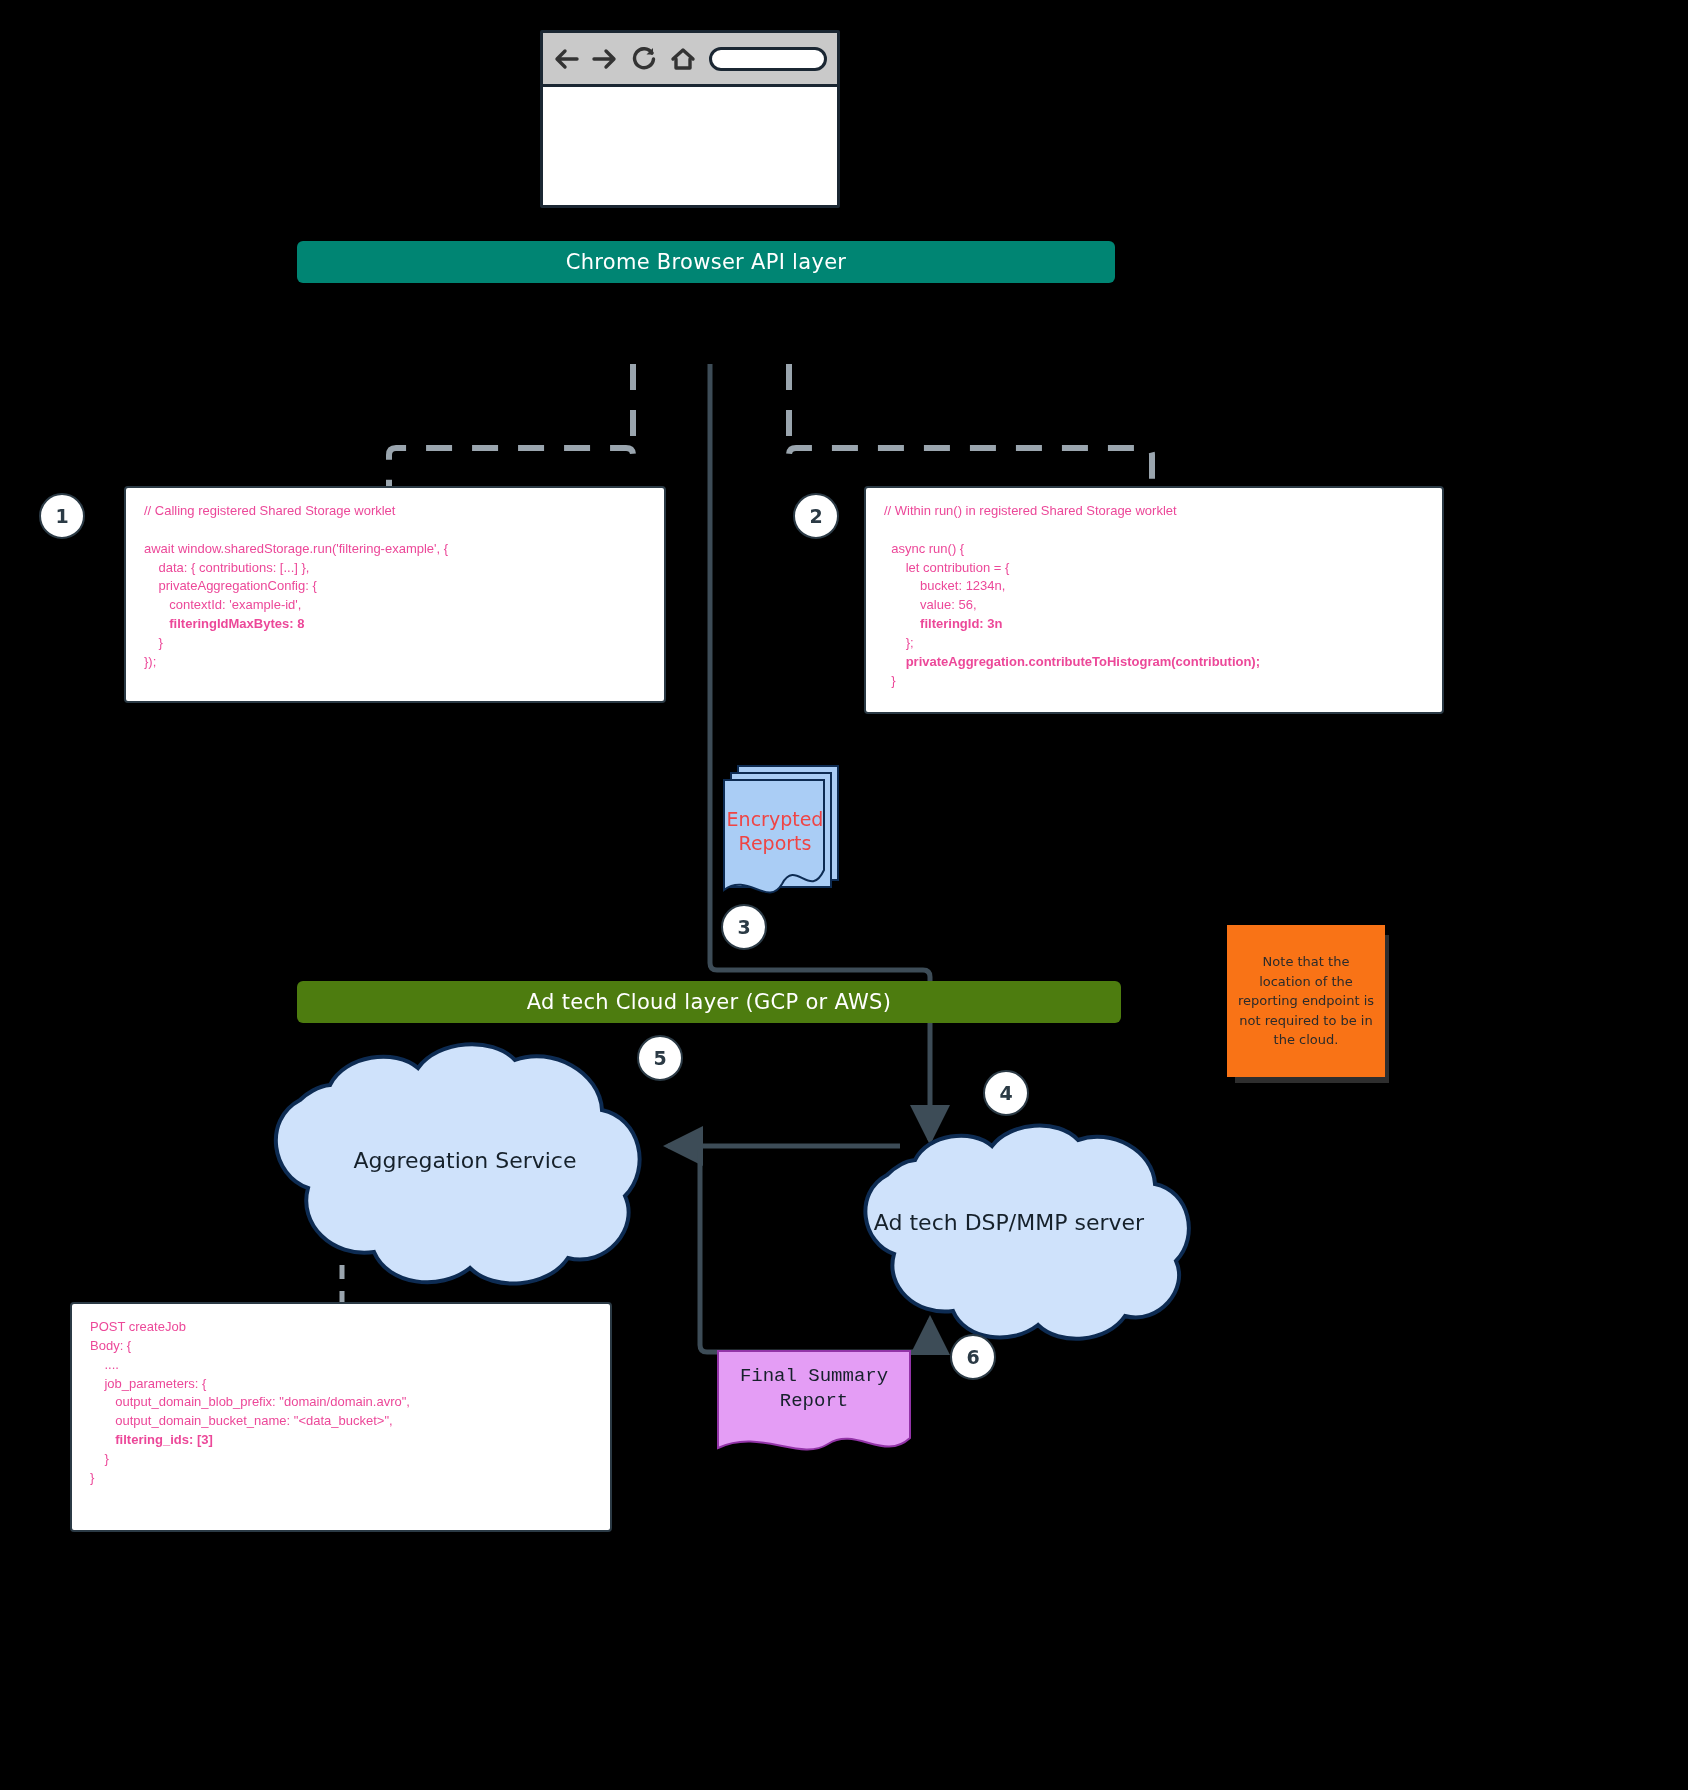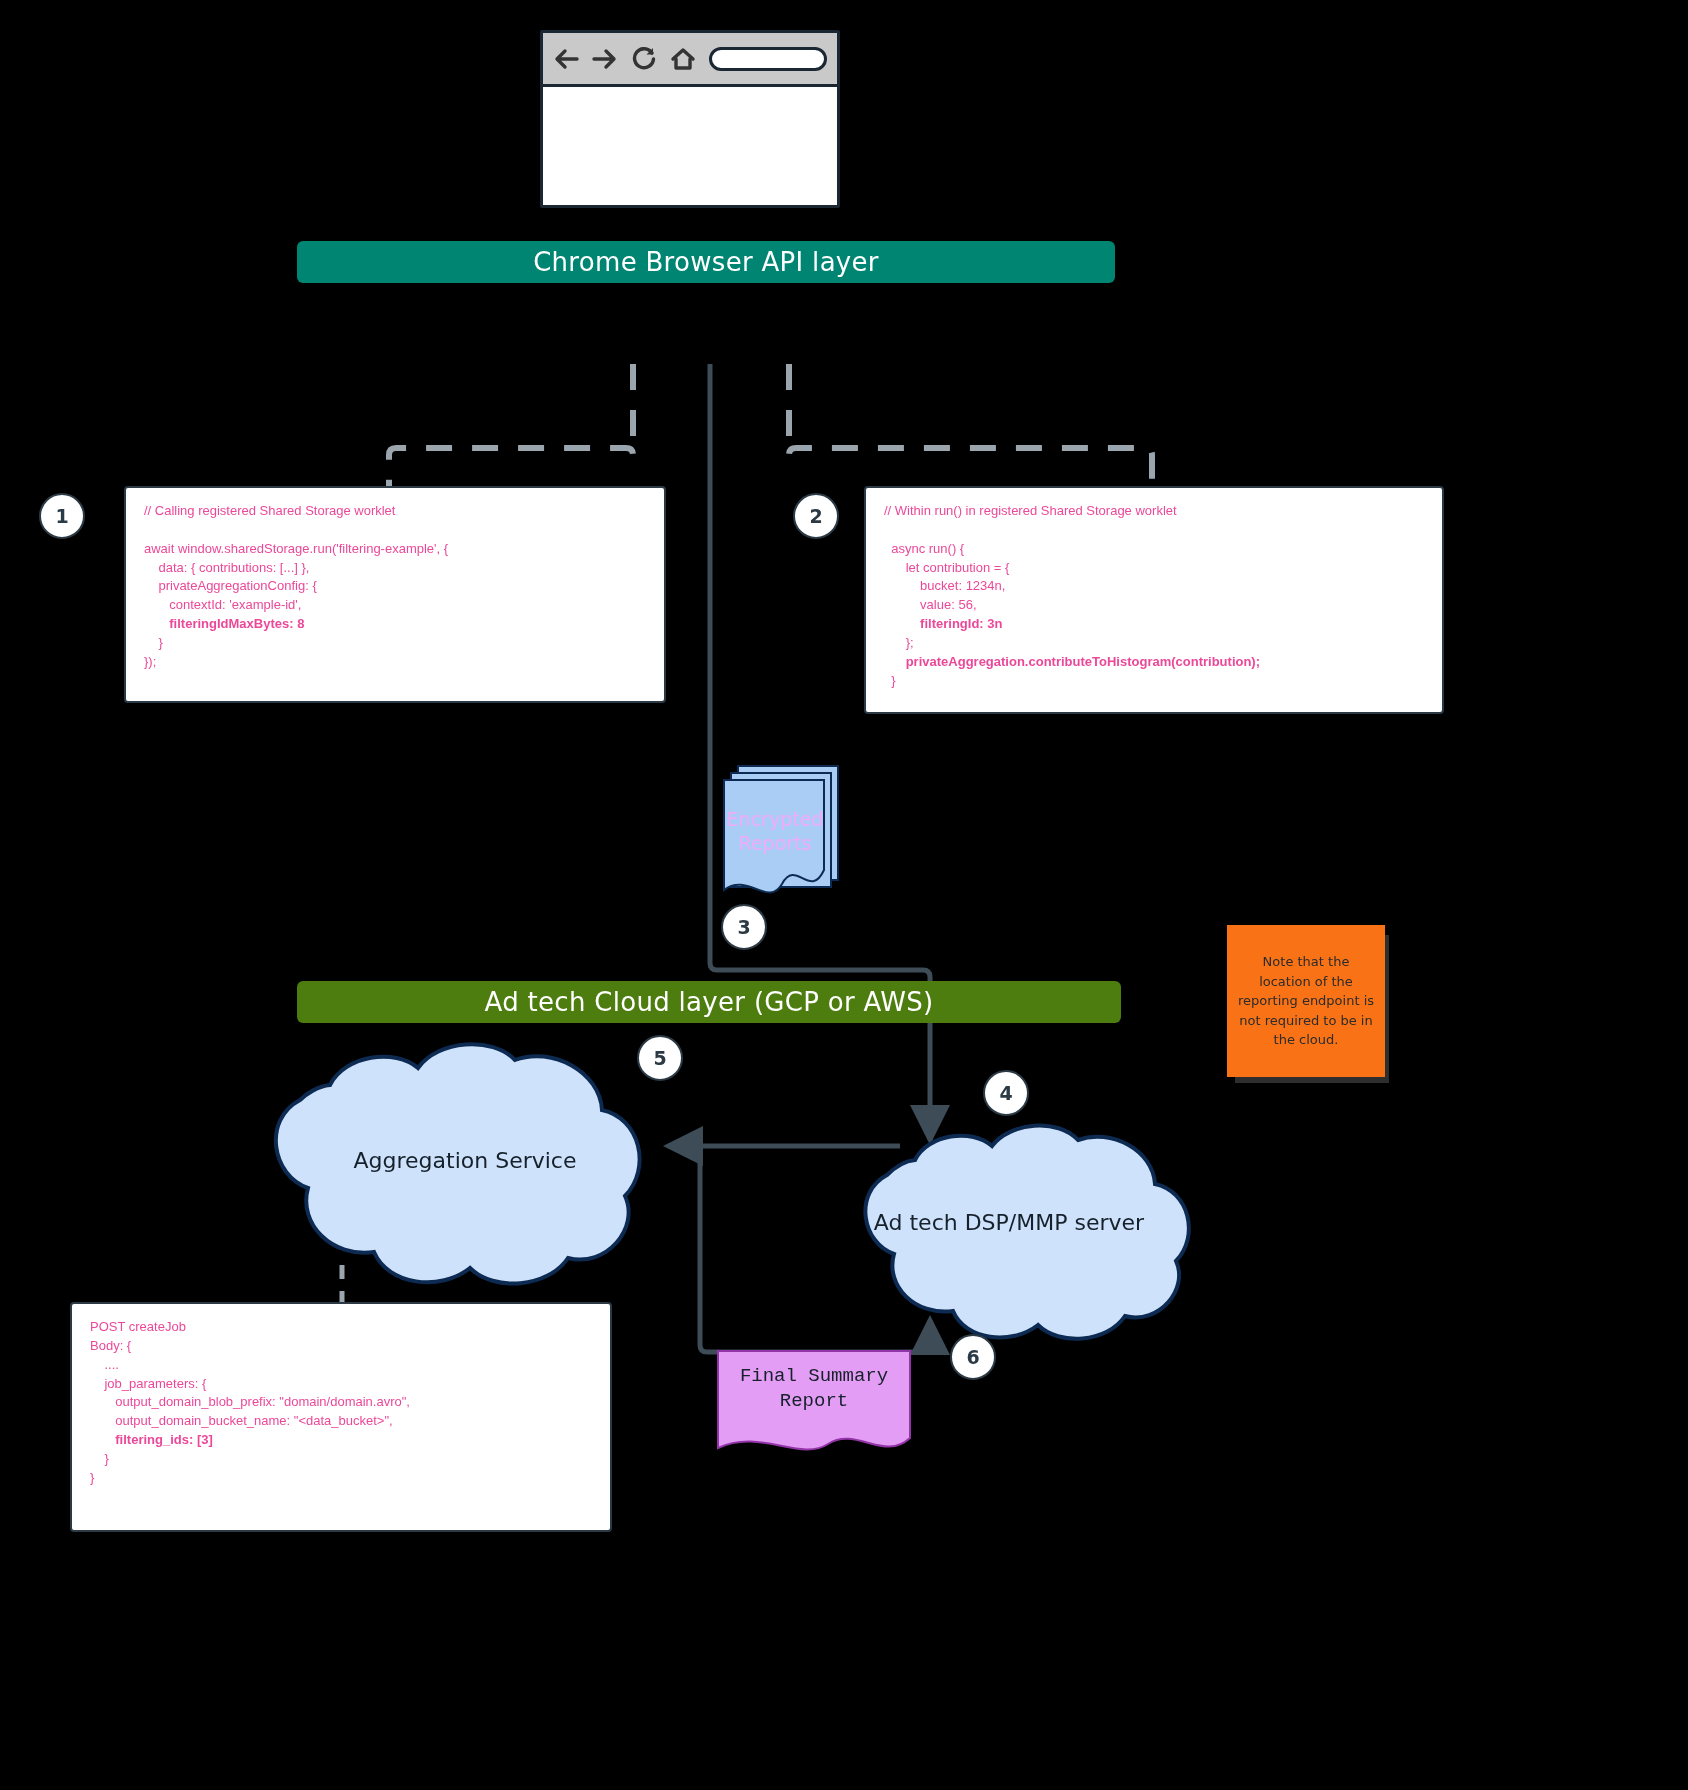--- a/index.html
+++ b/index.html
@@ -41,21 +41,21 @@
   }
   #browser-viewport {
     position: absolute; left: 0; top: 54px; right: 0; bottom: 0;
     background: #ffffff;
   }
 
   
   .layer-bar {
     display: flex; align-items: center; justify-content: center;
     color: #ffffff;
-    font-size: 26px;
+    font-size: 21px;
     letter-spacing: 0.3px;
     border-radius: 6px;
   }
   #chrome-api-layer {
     left: 297px; top: 241px; width: 818px; height: 42px;
     background: #008573;
   }
   #adtech-cloud-layer {
     left: 297px; top: 981px; width: 824px; height: 42px;
     background: #4d7c0f;
@@ -307,21 +307,21 @@
     <span>4</span>
   </div>
   <div class="abs step-badge" id="step-5">
     <span>5</span>
   </div>
   <div class="abs step-badge" id="step-6">
     <span>6</span>
   </div>
 
   <div class="abs" style="left:718px; top:808px; width:114px; text-align:center;">
-    <div style="font-size:19px; color:#f0abfc; line-height:1.25;">
+    <div style="font-size:19px; color:#ef4444; line-height:1.25;">
       <span>Encrypted</span><br>
       <span>Reports</span>
     </div>
   </div>
 
   <div class="abs layer-bar" id="adtech-cloud-layer">
     <span>Ad tech Cloud layer (GCP or AWS)</span>
   </div>
 
   <div class="cloud-label" id="agg-service-label">Aggregation Service</div>

